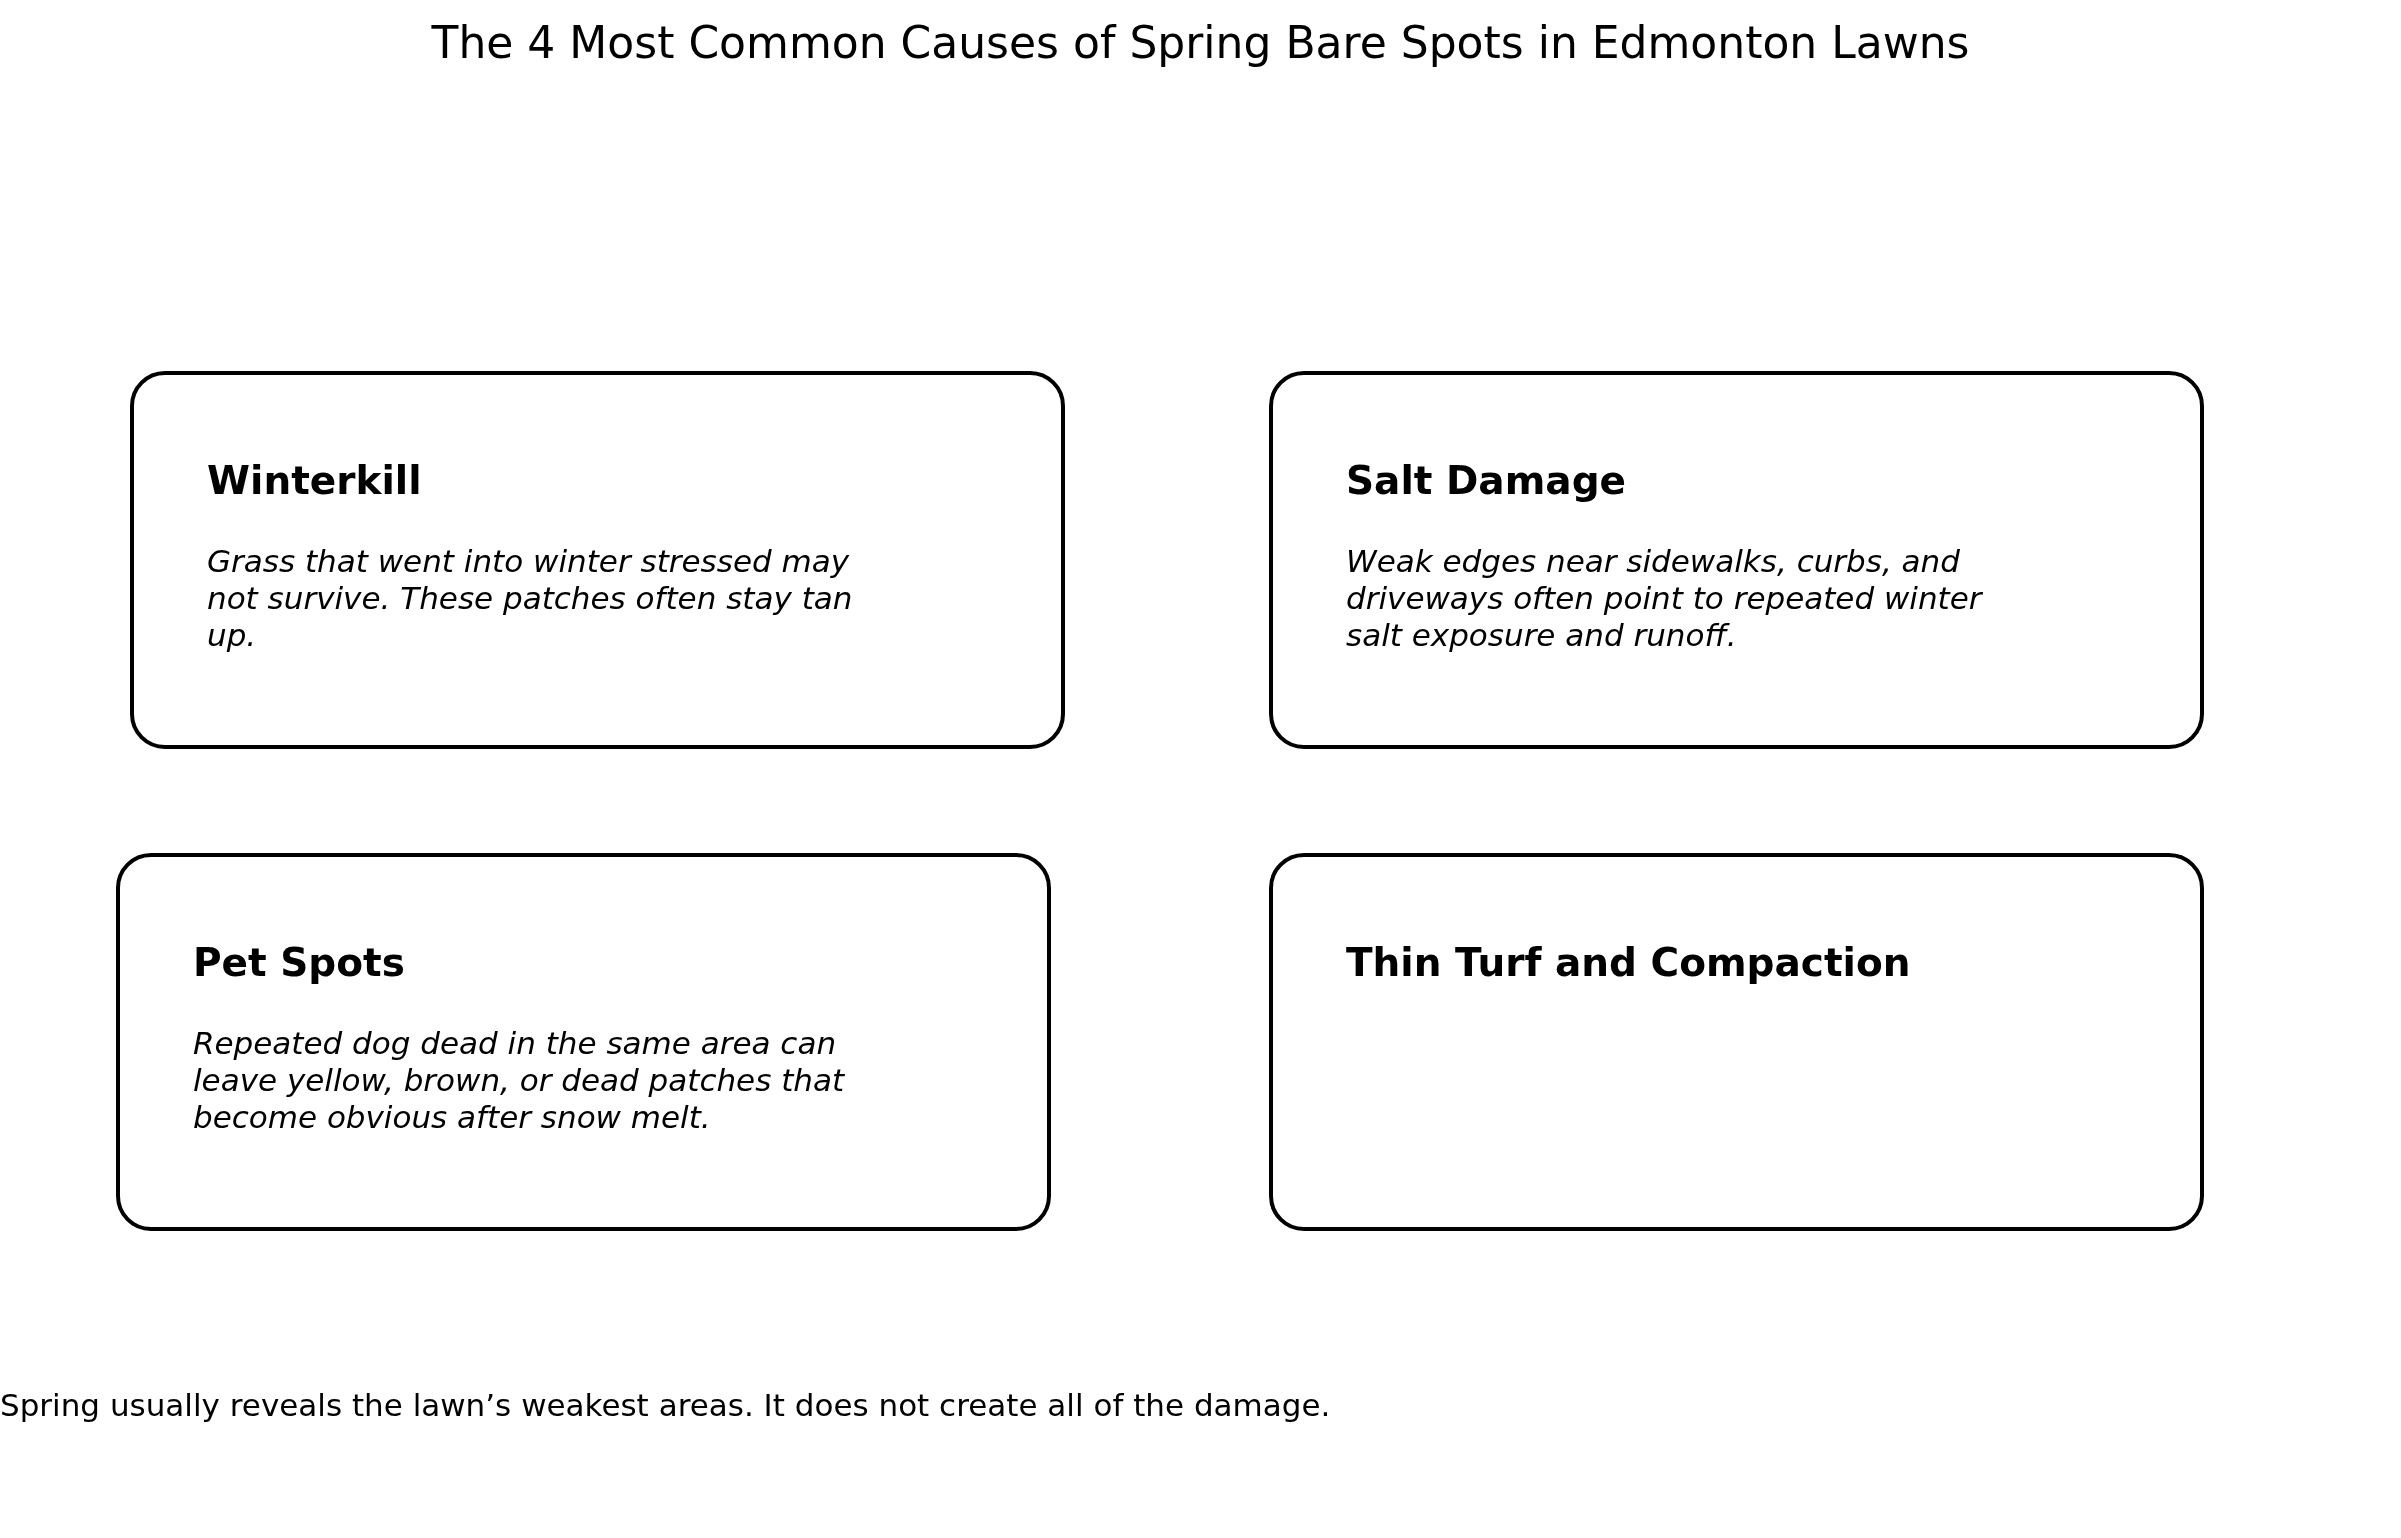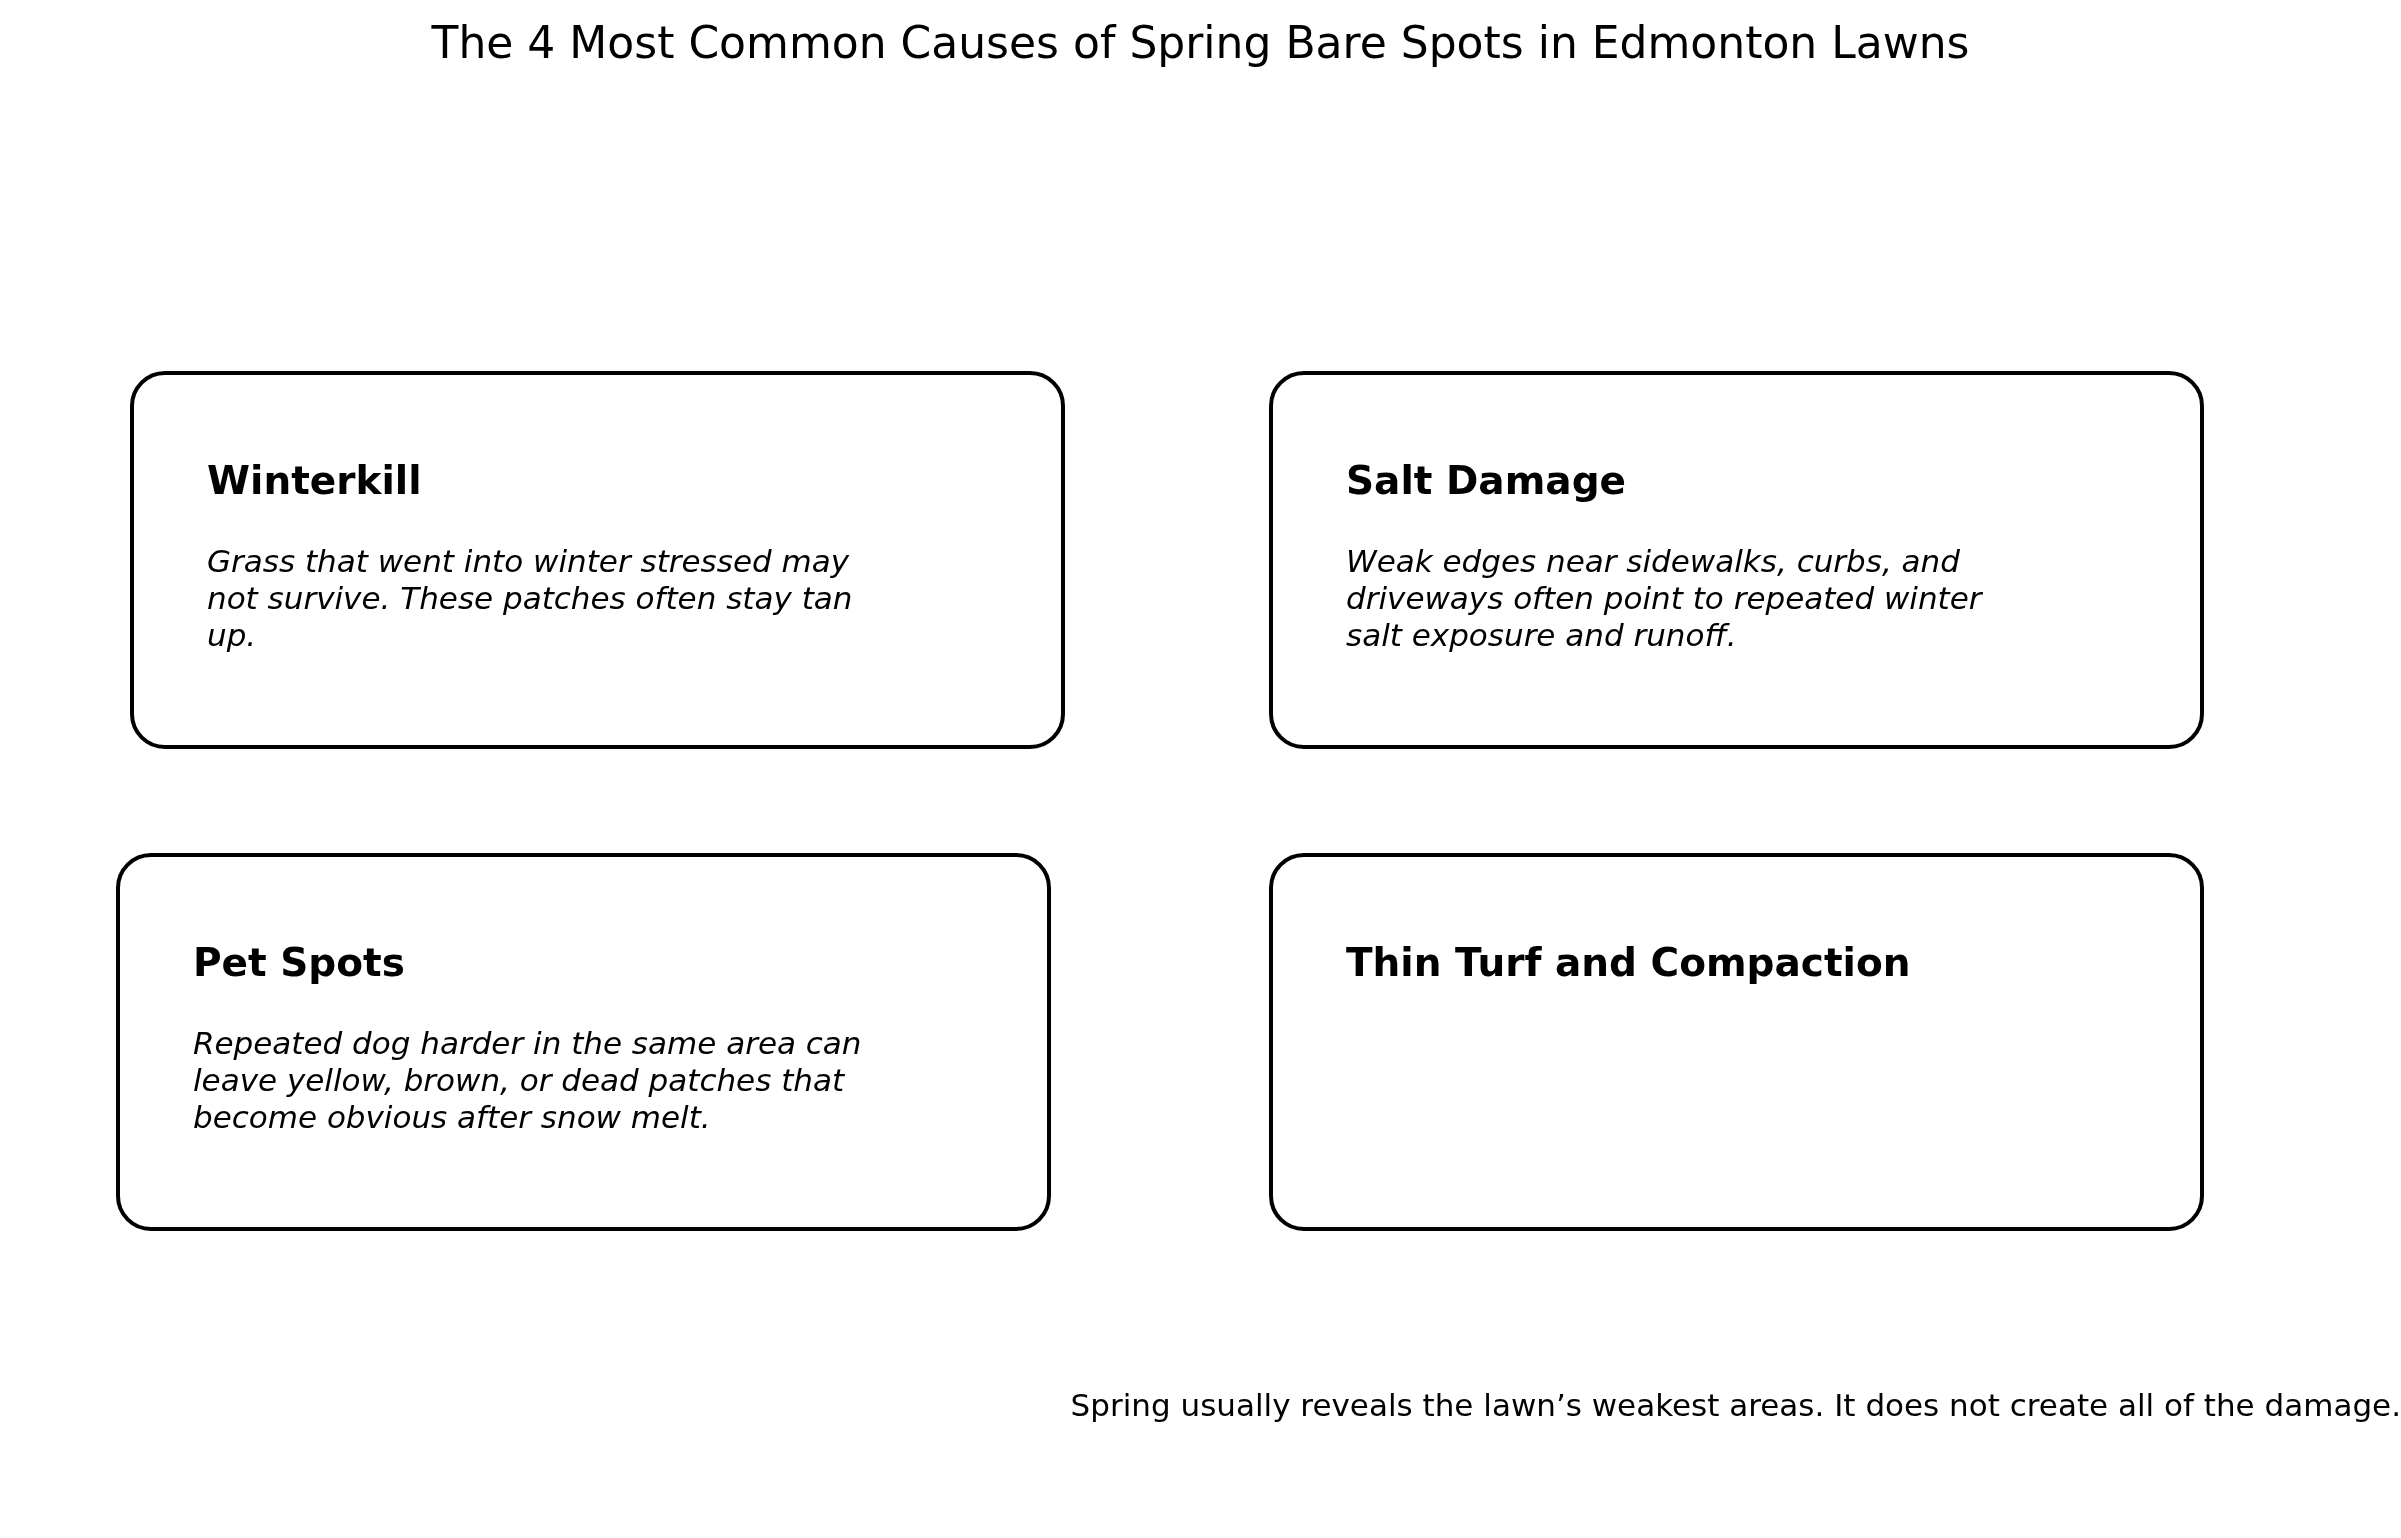--- a/index.html
+++ b/index.html
@@ -59,21 +59,21 @@
     .card-body .line {
       display: block;
       white-space: nowrap;
       font-style: italic;
     }
     .footer {
       position: absolute;
       left: 0;
       top: 1383px;
       width: 2401px;
-      text-align: right;
+      text-align: left;
       font-size: 31px;
       line-height: 44px;
       white-space: nowrap;
     }
   </style>
 </head>
 <body>
 
 <div class="title">The 4 Most Common Causes of Spring Bare Spots in Edmonton Lawns</div>
 
@@ -91,21 +91,21 @@
   <div class="card-body">
     <span class="line">Weak edges near sidewalks, curbs, and</span>
     <span class="line">driveways often point to repeated winter</span>
     <span class="line">salt exposure and runoff.</span>
   </div>
 </div>
 
 <div class="card c3">
   <div class="card-title">Pet Spots</div>
   <div class="card-body">
-    <span class="line">Repeated dog harder in the same area can</span>
+    <span class="line">Repeated dog dead in the same area can</span>
     <span class="line">leave yellow, brown, or dead patches that</span>
     <span class="line">become obvious after snow melt.</span>
   </div>
 </div>
 
 <div class="card c4">
   <div class="card-title">Thin Turf and Compaction</div>
 </div>
 
 <div class="footer">Spring usually reveals the lawn’s weakest areas. It does not create all of the damage.</div>

